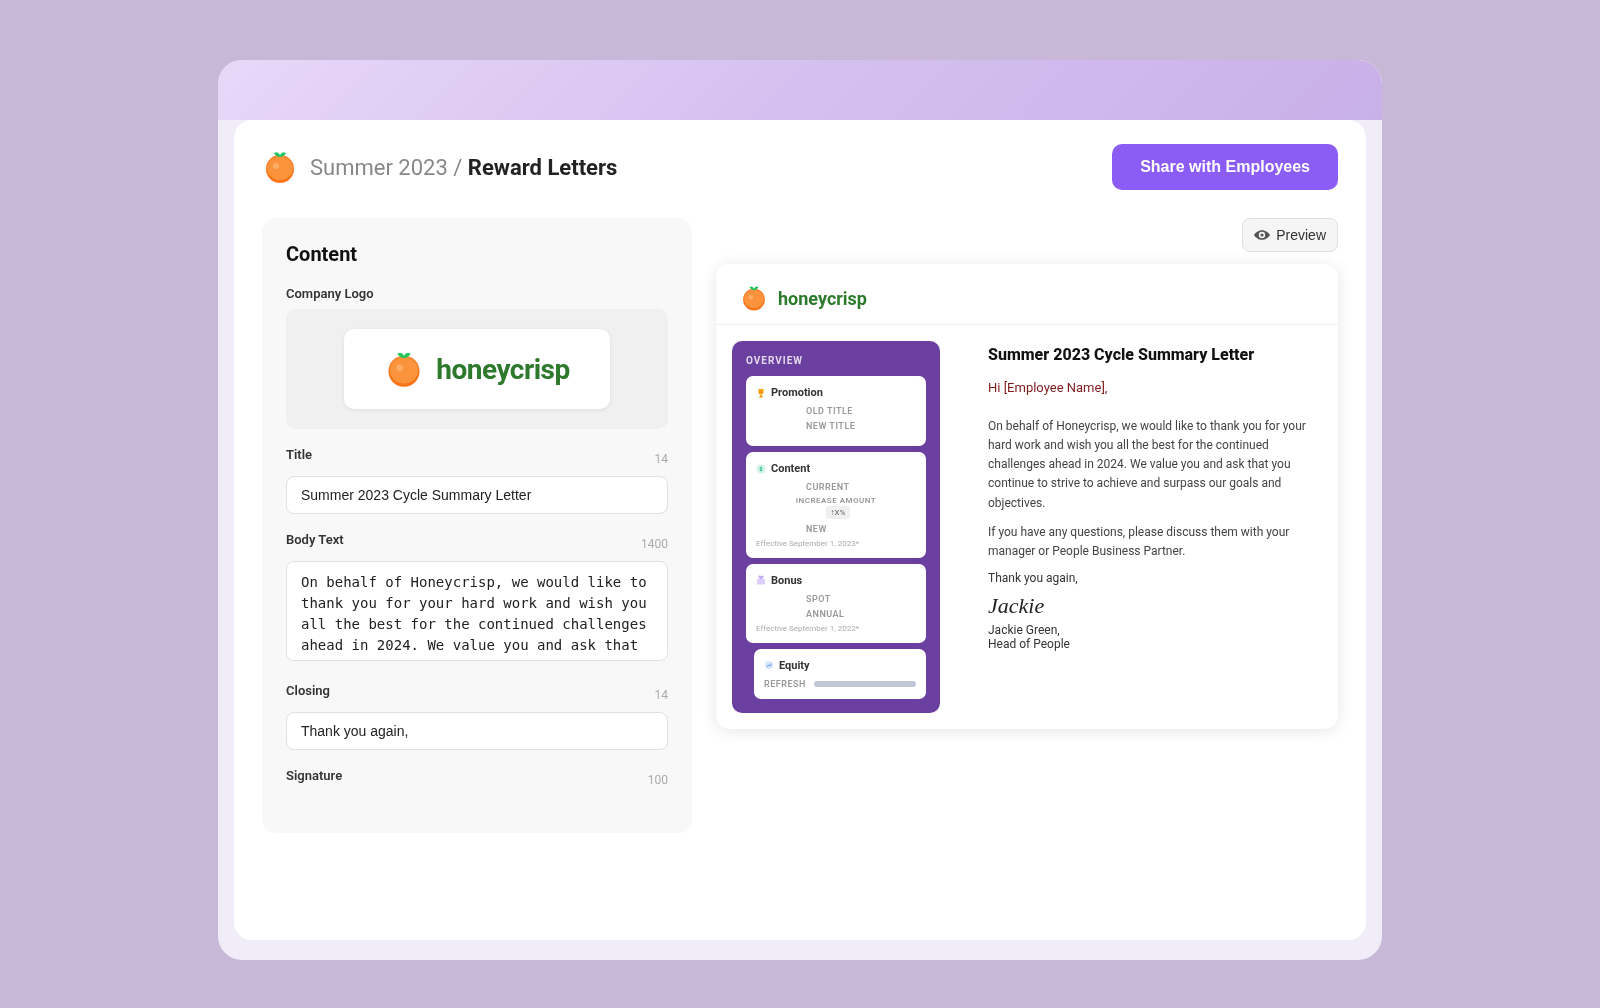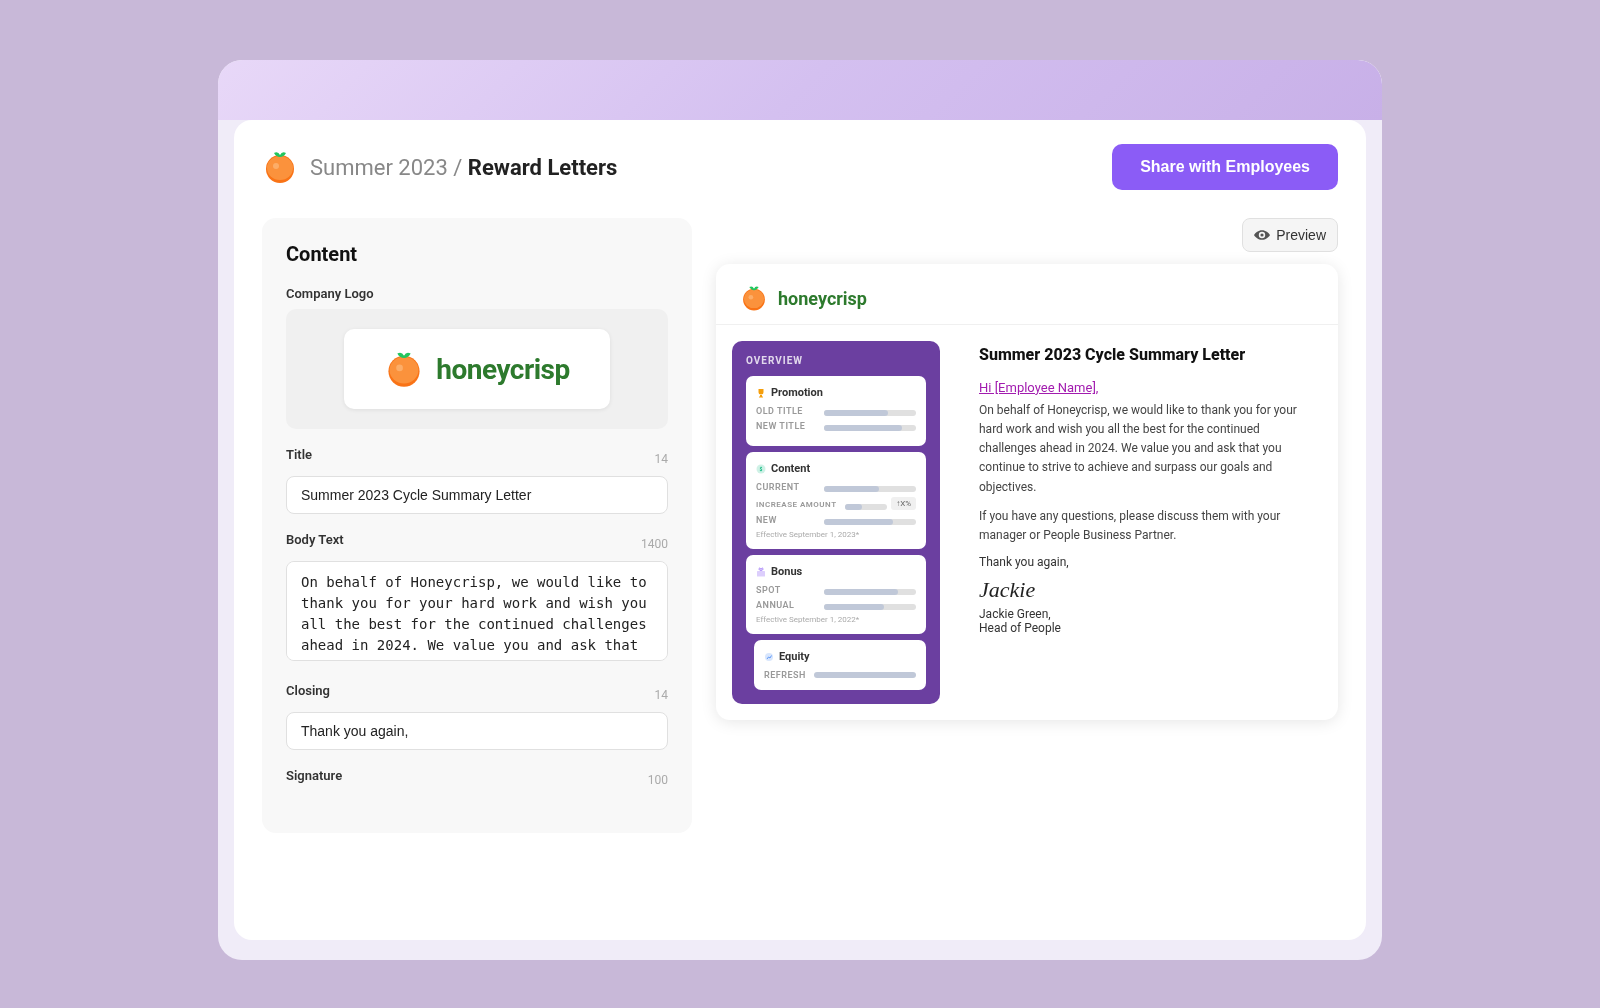--- a/index.html
+++ b/index.html
@@ -205,21 +205,21 @@
     }
 
     .preview-brand-name {
       font-size: 18px;
       font-weight: 700;
       color: #2d7a2d;
     }
 
     .preview-body {
       display: flex;
-      gap: 7px;
+      gap: 16px;
     }
 
     .preview-left {
       width: 240px;
       flex-shrink: 0;
       padding: 16px;
       display: flex;
       flex-direction: column;
       gap: 10px;
     }
@@ -253,23 +253,24 @@
       font-weight: 700;
       color: #333;
       display: flex;
       align-items: center;
       gap: 5px;
       margin-bottom: 7px;
     }
 
     .mini-row {
       display: flex;
-      align-items: flex-end;
+      align-items: center;
       justify-content: space-between;
       margin-bottom: 5px;
+      flex-direction: column;
     }
 
     .mini-row-label {
       font-size: 9px;
       color: #999;
       font-weight: 600;
       letter-spacing: 0.5px;
       text-transform: uppercase;
       min-width: 60px;
     }
@@ -311,23 +312,22 @@
     .letter-title {
       font-size: 16px;
       font-weight: 800;
       color: #111;
       margin-bottom: 14px;
       line-height: 1.3;
     }
 
     .letter-greeting {
       font-size: 13px;
-      color: #a21caf;
-      margin-bottom: 6px;
-      text-decoration: underline;
+      color: #7f1d1d;
+      margin-bottom: 22px;
     }
 
     .letter-body {
       font-size: 12px;
       color: #444;
       line-height: 1.6;
       margin-bottom: 10px;
     }
 
     .letter-closing {

